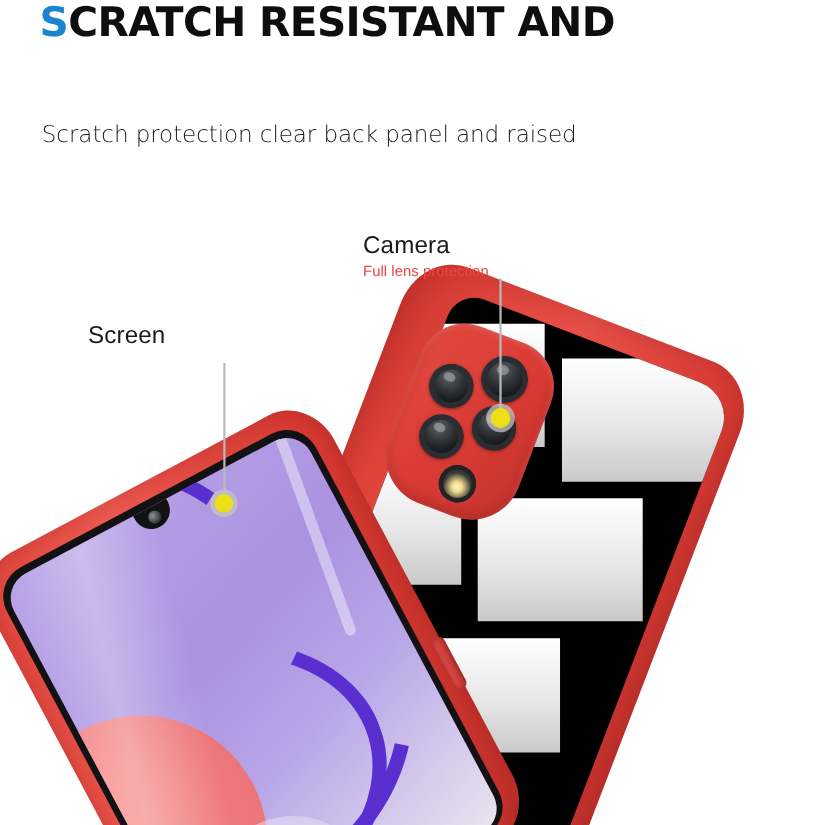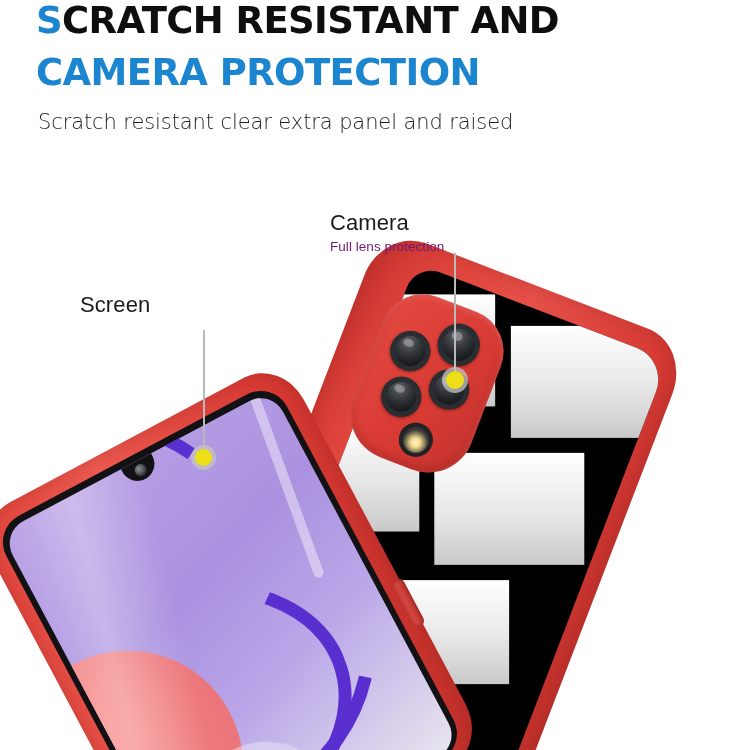--- a/index.html
+++ b/index.html
@@ -33,21 +33,21 @@
     line-height:1.42;
     color:#1d1d1d;
     letter-spacing:-0.1px;
     width:540px;
   }
   .subcopy span{display:block;}
 
   
   .callout{position:absolute;text-align:left;font-family:"Liberation Sans", sans-serif;}
   .callout .c-title{font-size:22px;color:#1a1a1a;line-height:1.15;letter-spacing:0.1px;}
-  .callout .c-sub{font-size:13.5px;color:#701a75;line-height:1.3;margin-top:3px;letter-spacing:0.05px;}
+  .callout .c-sub{font-size:13.5px;color:#ef4444;line-height:1.3;margin-top:3px;letter-spacing:0.05px;}
 
   #callout-camera{left:330px;top:210px;width:266px;}
   #callout-screen{left:80px;top:280px;width:262px;margin-top:12px;}
 
   .leader{position:absolute;width:2px;background:#b9b9b9;}
   #leader-camera{left:454px;top:253px;height:121px;}
   #leader-screen{left:203px;top:330px;height:122px;}
 
   .dot{position:absolute;border-radius:50%;background:#ecdf17;
        box-shadow:0 0 0 4px rgba(196,196,196,.75);}
@@ -162,24 +162,23 @@
   #case-left .sidebtn-l{position:absolute;right:-3px;top:250px;width:11px;height:52px;border-radius:7px;
     background:linear-gradient(270deg,#b6302b,#e2504a);box-shadow:inset 0 0 4px rgba(90,12,10,.5);}
 </style>
 </head>
 <body>
 
 <div id="stage">
 
   <div class="headline" id="headline1"><span class="hl-blue">S</span><span>CRATCH RESISTANT AND</span></div>
 
-  <div class="headline" id="headline2">CAMERA PROTECTION</div>
 
   <div class="subcopy">
-    <span>Scratch resistant clear extra panel and raised</span>
+    <span>Scratch protection clear back panel and raised</span>
   </div>
 
   <div id="case-right">
     <div class="shell"></div>
 
     <div class="backpanel">
       <div class="refl" id="r1"></div>
       <div class="refl" id="r2"></div>
       <div class="refl" id="r3"></div>
       <div class="refl" id="r4"></div>

